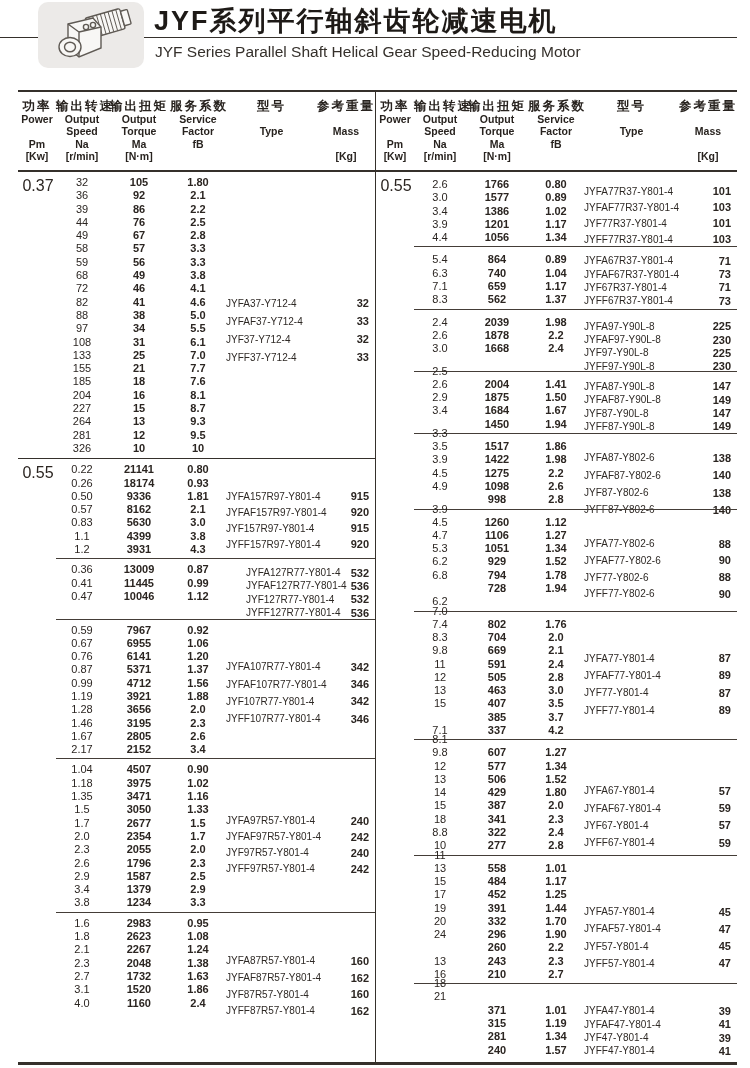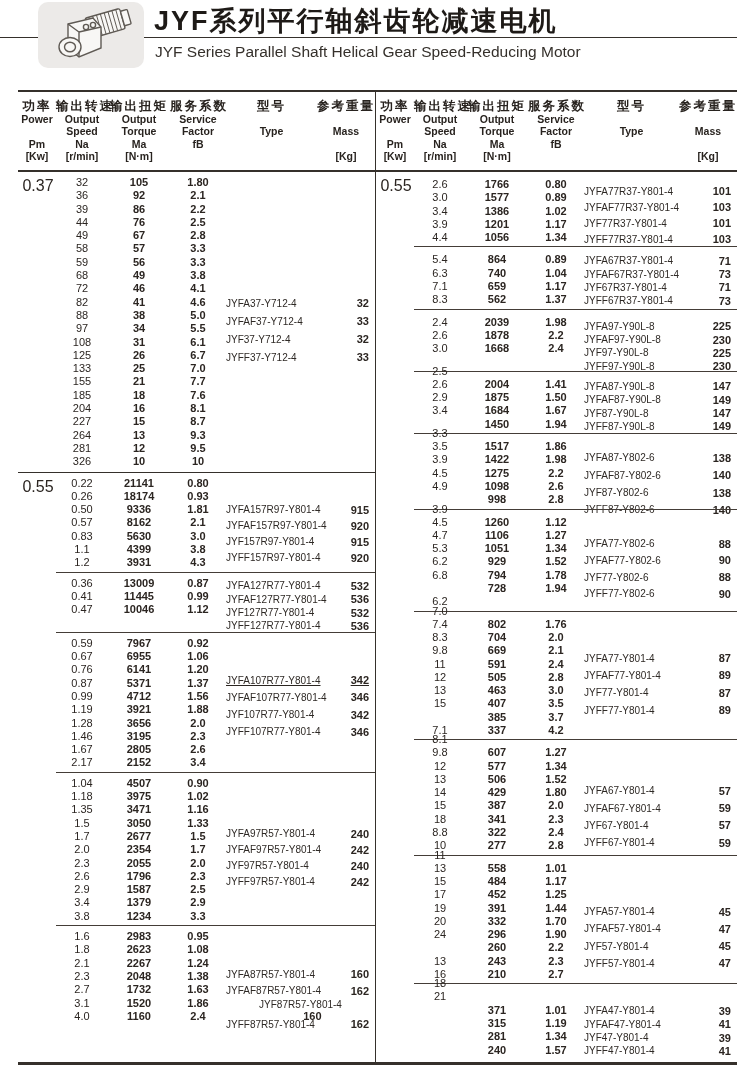--- a/index.html
+++ b/index.html
@@ -198,26 +198,20 @@
               <div class="c-factor">5.5</div>
             </div>
             <div class="row">
               <div class=""></div>
               <div class="c-speed">108</div>
               <div class="c-torque">31</div>
               <div class="c-factor">6.1</div>
             </div>
             <div class="row">
               <div class=""></div>
-              <div class="c-speed">125</div>
-              <div class="c-torque">26</div>
-              <div class="c-factor">6.7</div>
-            </div>
-            <div class="row">
-              <div class=""></div>
               <div class="c-speed">133</div>
               <div class="c-torque">25</div>
               <div class="c-factor">7.0</div>
             </div>
             <div class="row">
               <div class=""></div>
               <div class="c-speed">155</div>
               <div class="c-torque">21</div>
               <div class="c-factor">7.7</div>
             </div>
@@ -359,21 +353,21 @@
               <div class="c-speed">0.47</div>
               <div class="c-torque">10046</div>
               <div class="c-factor">1.12</div>
             </div>
             <div class="row">
               <div class=""></div>
               <div class="c-speed"></div>
               <div class="c-torque"></div>
               <div class="c-factor"></div>
             </div>
-            <div class="types" style="top: 6.66px;">
+            <div class="types" style="top: 6.66px; margin-left: 20px;">
               <div class="trow" style="height: 13.3px;">
                 <div class="t-label">JYFA127R77-Y801-4</div>
                 <div class="t-mass">532</div>
               </div>
               <div class="trow" style="height: 13.3px;">
                 <div class="t-label">JYFAF127R77-Y801-4</div>
                 <div class="t-mass">536</div>
               </div>
               <div class="trow" style="height: 13.3px;">
                 <div class="t-label">JYF127R77-Y801-4</div>
@@ -440,21 +434,21 @@
               <div class="c-torque">2805</div>
               <div class="c-factor">2.6</div>
             </div>
             <div class="row">
               <div class=""></div>
               <div class="c-speed">2.17</div>
               <div class="c-torque">2152</div>
               <div class="c-factor">3.4</div>
             </div>
             <div class="types" style="top: 38.58px;">
-              <div class="trow" style="height: 17.29px; text-decoration: underline;">
+              <div class="trow" style="height: 17.29px;">
                 <div class="t-label">JYFA107R77-Y801-4</div>
                 <div class="t-mass">342</div>
               </div>
               <div class="trow" style="height: 17.29px;">
                 <div class="t-label">JYFAF107R77-Y801-4</div>
                 <div class="t-mass">346</div>
               </div>
               <div class="trow" style="height: 17.29px;">
                 <div class="t-label">JYF107R77-Y801-4</div>
                 <div class="t-mass">342</div>
@@ -596,21 +590,21 @@
             </div>
             <div class="types" style="top: 39.91px;">
               <div class="trow" style="height: 16.625px;">
                 <div class="t-label">JYFA87R57-Y801-4</div>
                 <div class="t-mass">160</div>
               </div>
               <div class="trow" style="height: 16.625px;">
                 <div class="t-label">JYFAF87R57-Y801-4</div>
                 <div class="t-mass">162</div>
               </div>
-              <div class="trow" style="height: 16.625px; flex-direction: column;">
+              <div class="trow" style="height: 16.625px;">
                 <div class="t-label">JYF87R57-Y801-4</div>
                 <div class="t-mass">160</div>
               </div>
               <div class="trow" style="height: 16.625px;">
                 <div class="t-label">JYFF87R57-Y801-4</div>
                 <div class="t-mass">162</div>
               </div>
             </div>
           </div>
         </div>

